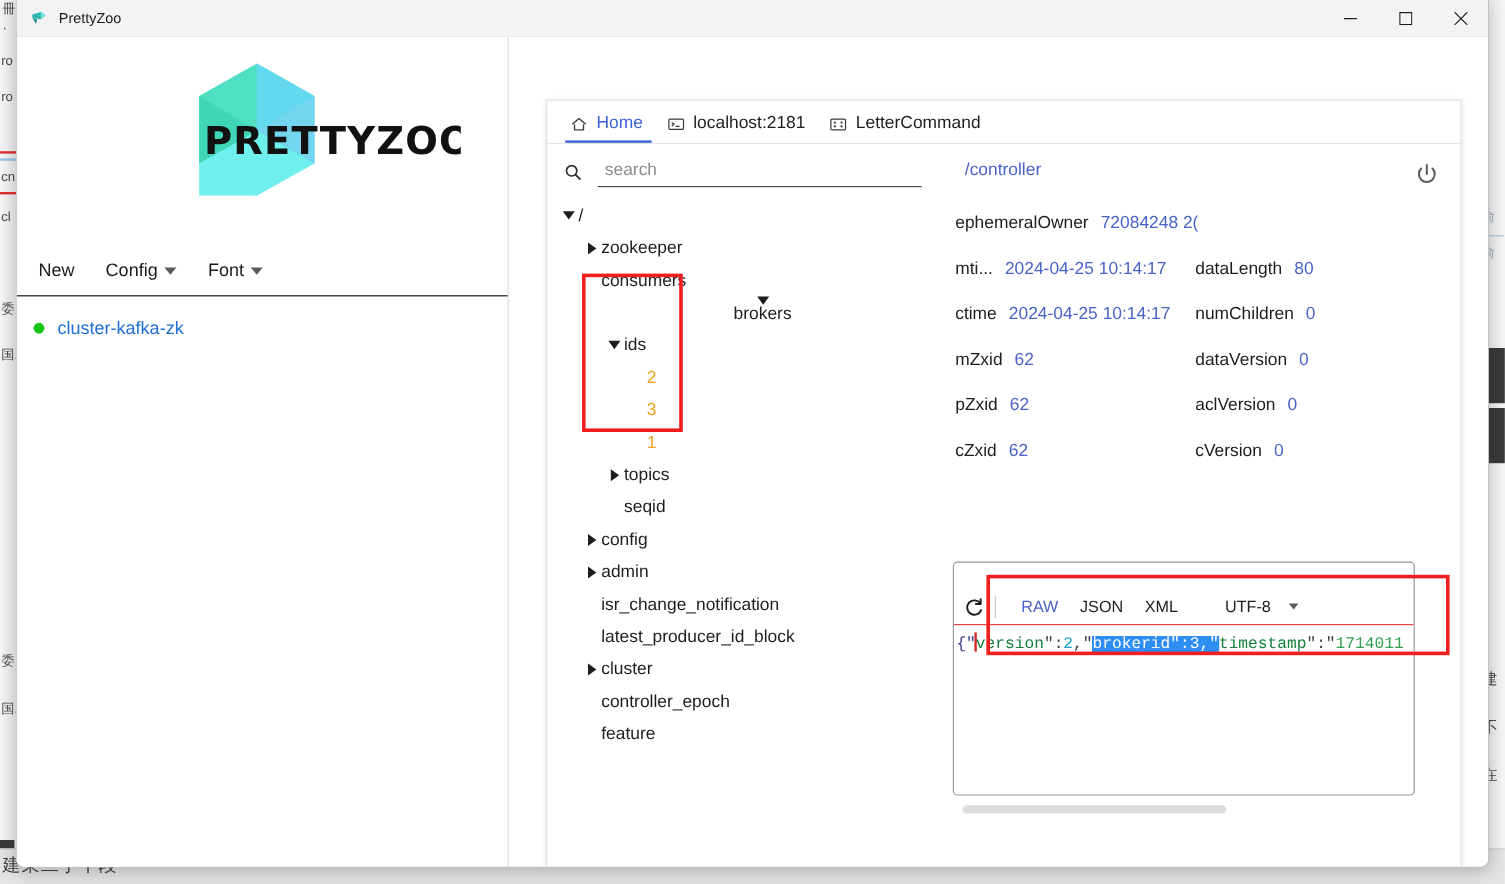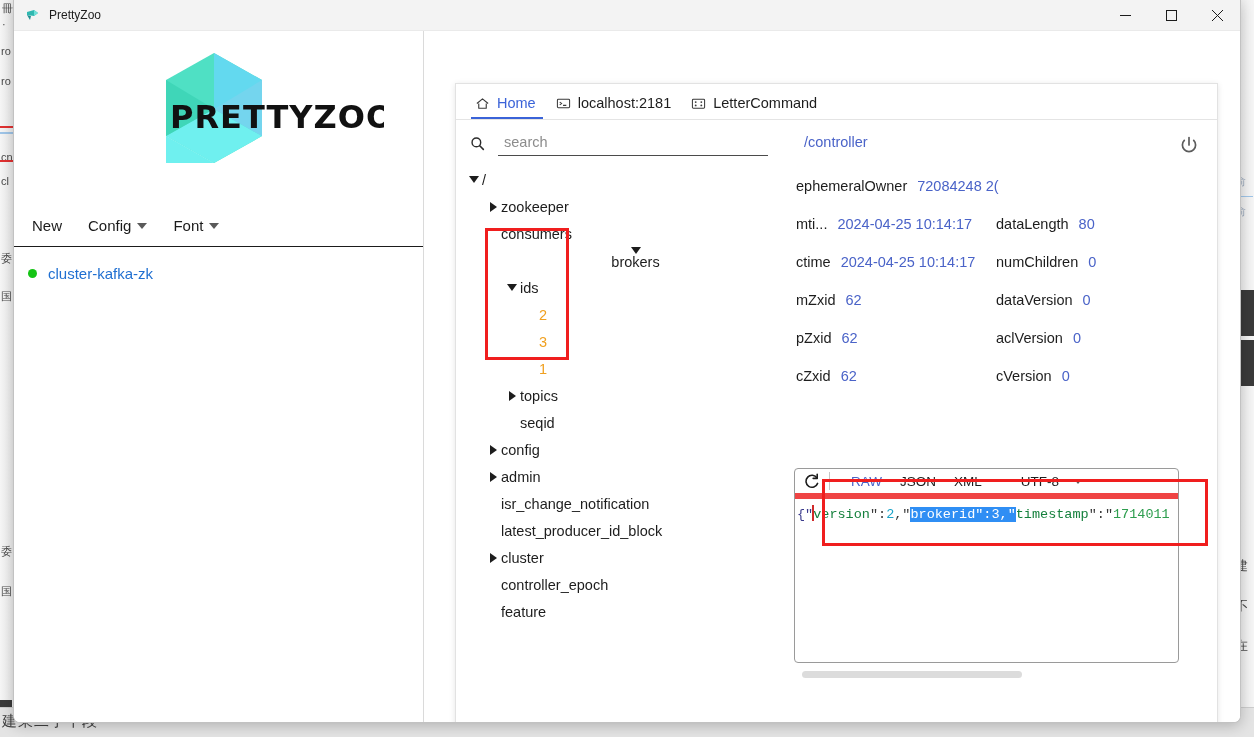--- a/index.html
+++ b/index.html
@@ -189,21 +189,21 @@
 
   
   .data-box {
     position: absolute; left: 8px; top: 348px;
     width: 385px; height: 195px;
     border: 1px solid #9a9a9a; border-radius: 4px;
     background: #fff; overflow: hidden;
   }
   .data-toolbar {
     display: flex; align-items: center; height: 30px;
-    border-bottom: 6px solid #ef4444; padding-left: 8px; gap: 0;
+    border-bottom: 1px solid #ef4444; padding-left: 8px; gap: 0; margin-top: 22px;
   }
   .refresh-ico { width: 18px; height: 18px; margin-right: 8px; cursor: pointer; }
   .tb-sep { width: 1px; height: 18px; background: #c6c6c6; margin-right: 12px; }
   .fmt {
     font-size: 13.5px; color: #1d1d1d; padding: 2px 9px; cursor: default;
   }
   .fmt.active { color: #4a63c8; }
   .enc-wrap {
     margin-left: 30px; display: flex; align-items: center; gap: 15px;
     font-size: 13.5px; color: #1d1d1d; cursor: default;
@@ -245,21 +245,21 @@
 <div id="desktop">
 
   <div class="bg-strip-left">
     <div class="bg-frag" style="left:2px; top:2px;">冊</div>
     <div class="bg-frag" style="left:2px; top:18px;">·</div>
     <div class="bg-frag" style="left:1px; top:45px;">ro</div>
     <div class="bg-frag" style="left:1px; top:75px;">ro</div>
     <div class="bg-frag" style="left:1px; top:108px;margin-left:28px;">ou</div>
     <div class="bg-rule" style="left:0; top:126px; width:18px;"></div>
     <div class="bg-rule blue" style="left:0; top:132px; width:18px;"></div>
-    <div class="bg-frag" style="left:1px; top:151px;">cn</div>
+    <div class="bg-frag" style="left:1px; top:142px;">cn</div>
     <div class="bg-rule" style="left:0; top:160px; width:18px;"></div>
     <div class="bg-frag" style="left:1px; top:175px;">cl</div>
     <div class="bg-frag" style="left:1px; top:252px;">委</div>
     <div class="bg-frag" style="left:1px; top:290px;">国.</div>
     <div class="bg-frag" style="left:1px; top:545px;">委</div>
     <div class="bg-frag" style="left:1px; top:585px;">国.</div>
     <div class="bg-dark" style="left:0; top:700px; width:12px; height:26px;"></div>
   </div>
 
   <div class="bg-strip-right">

